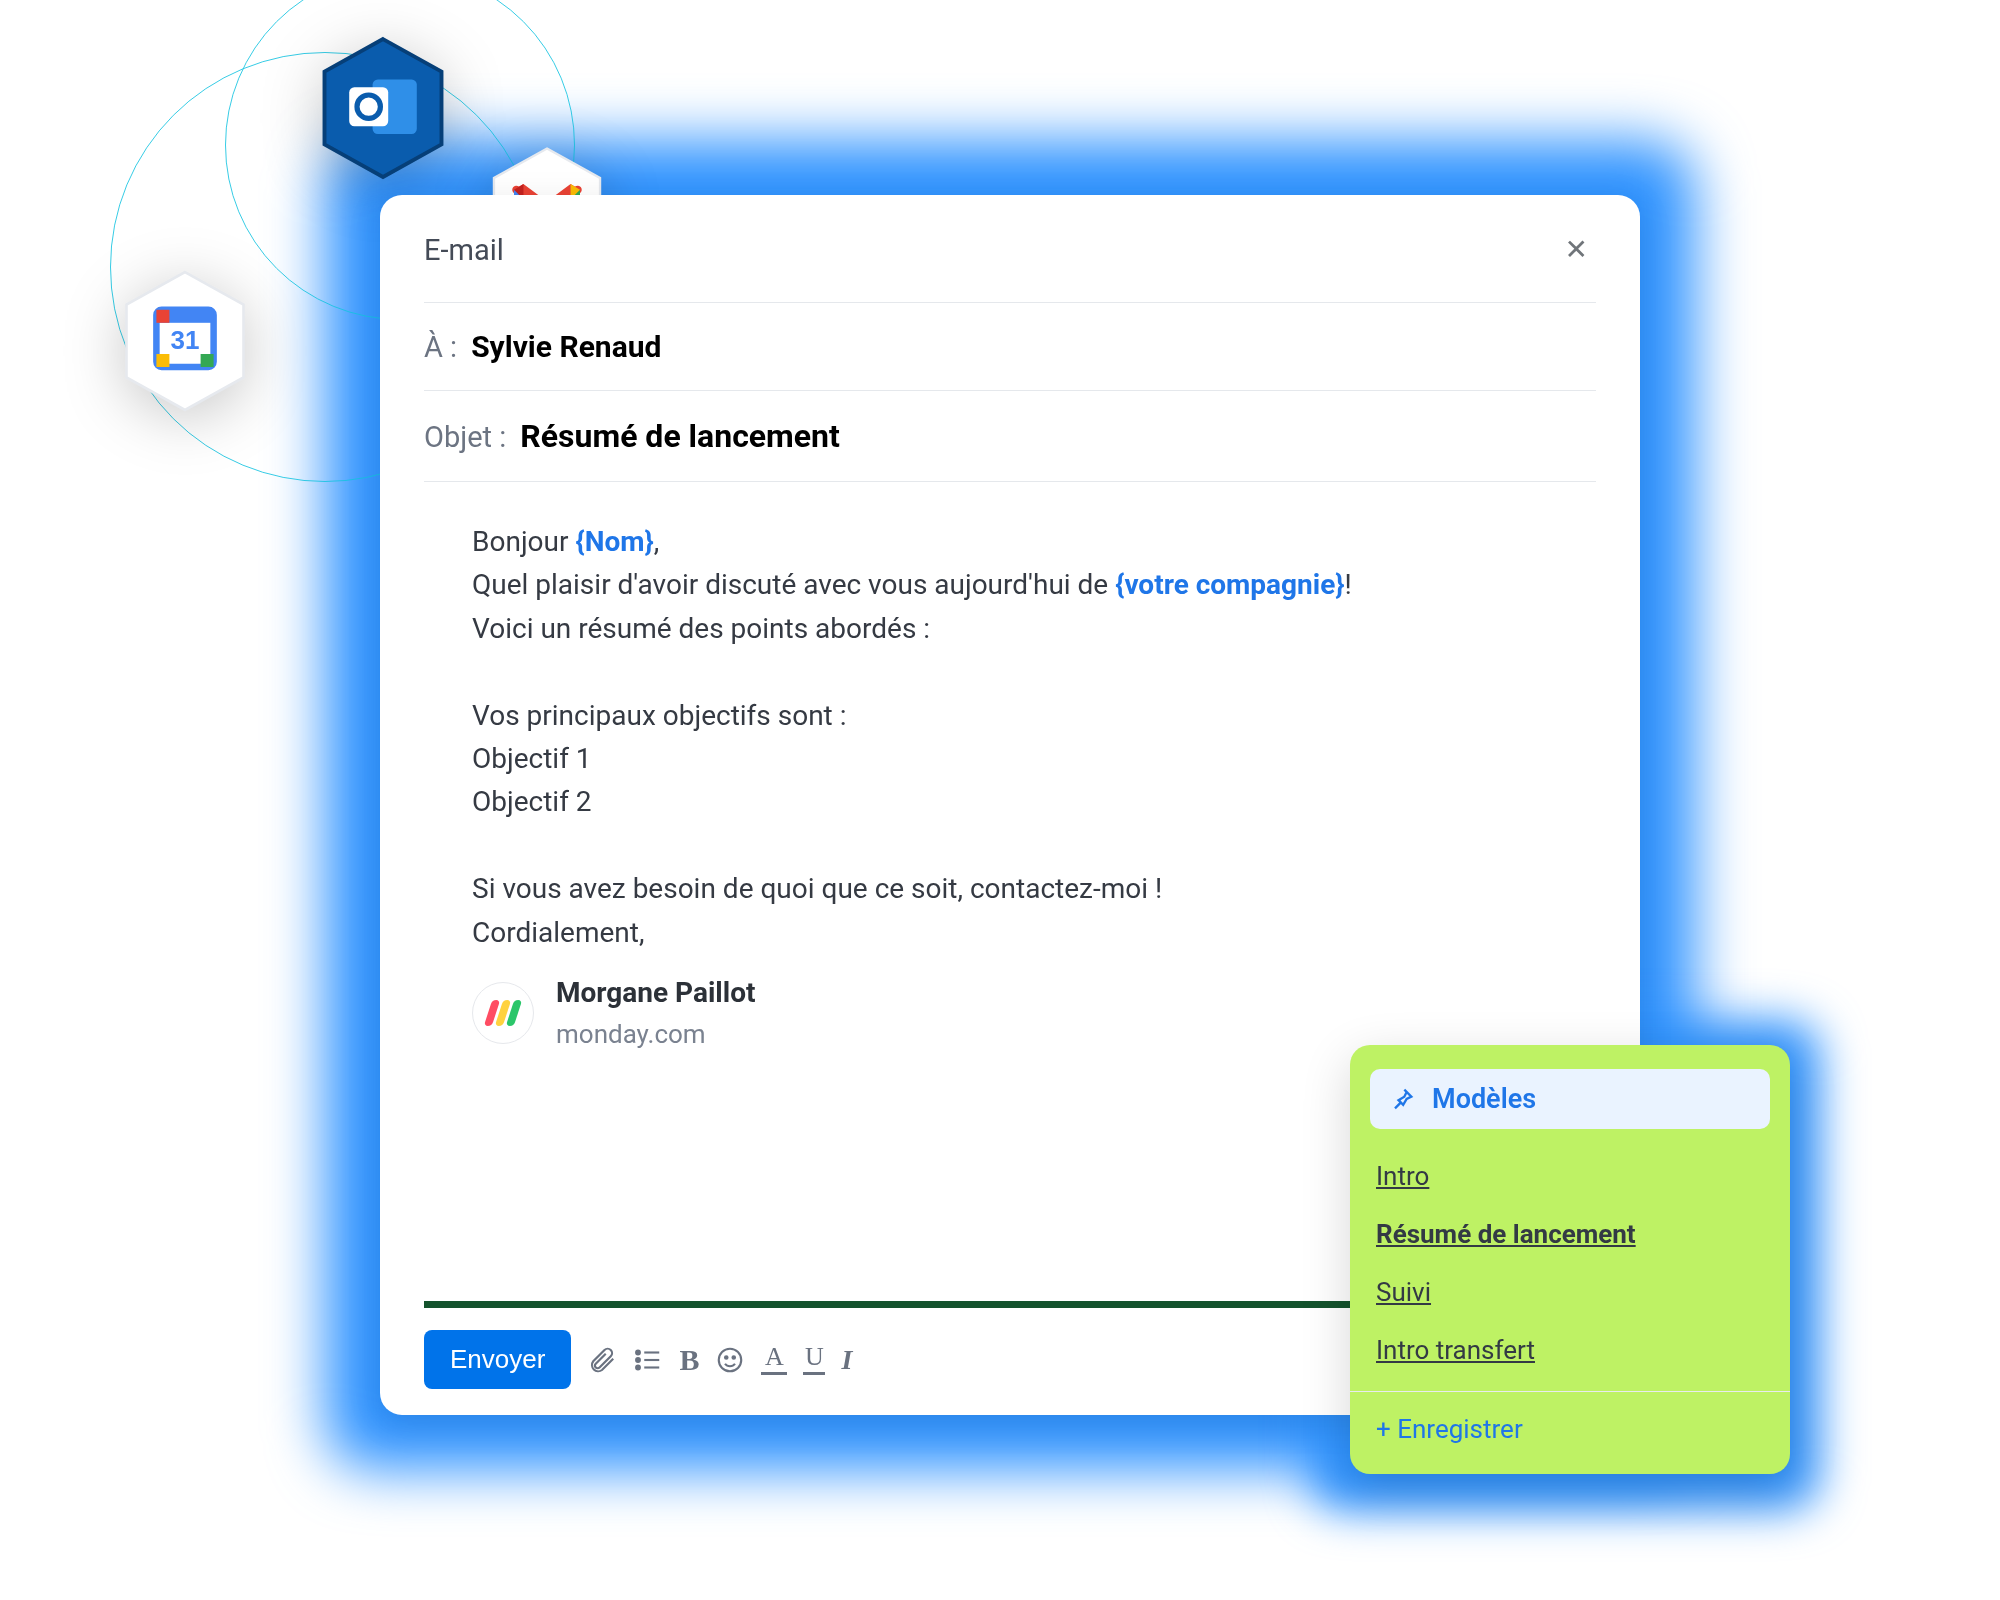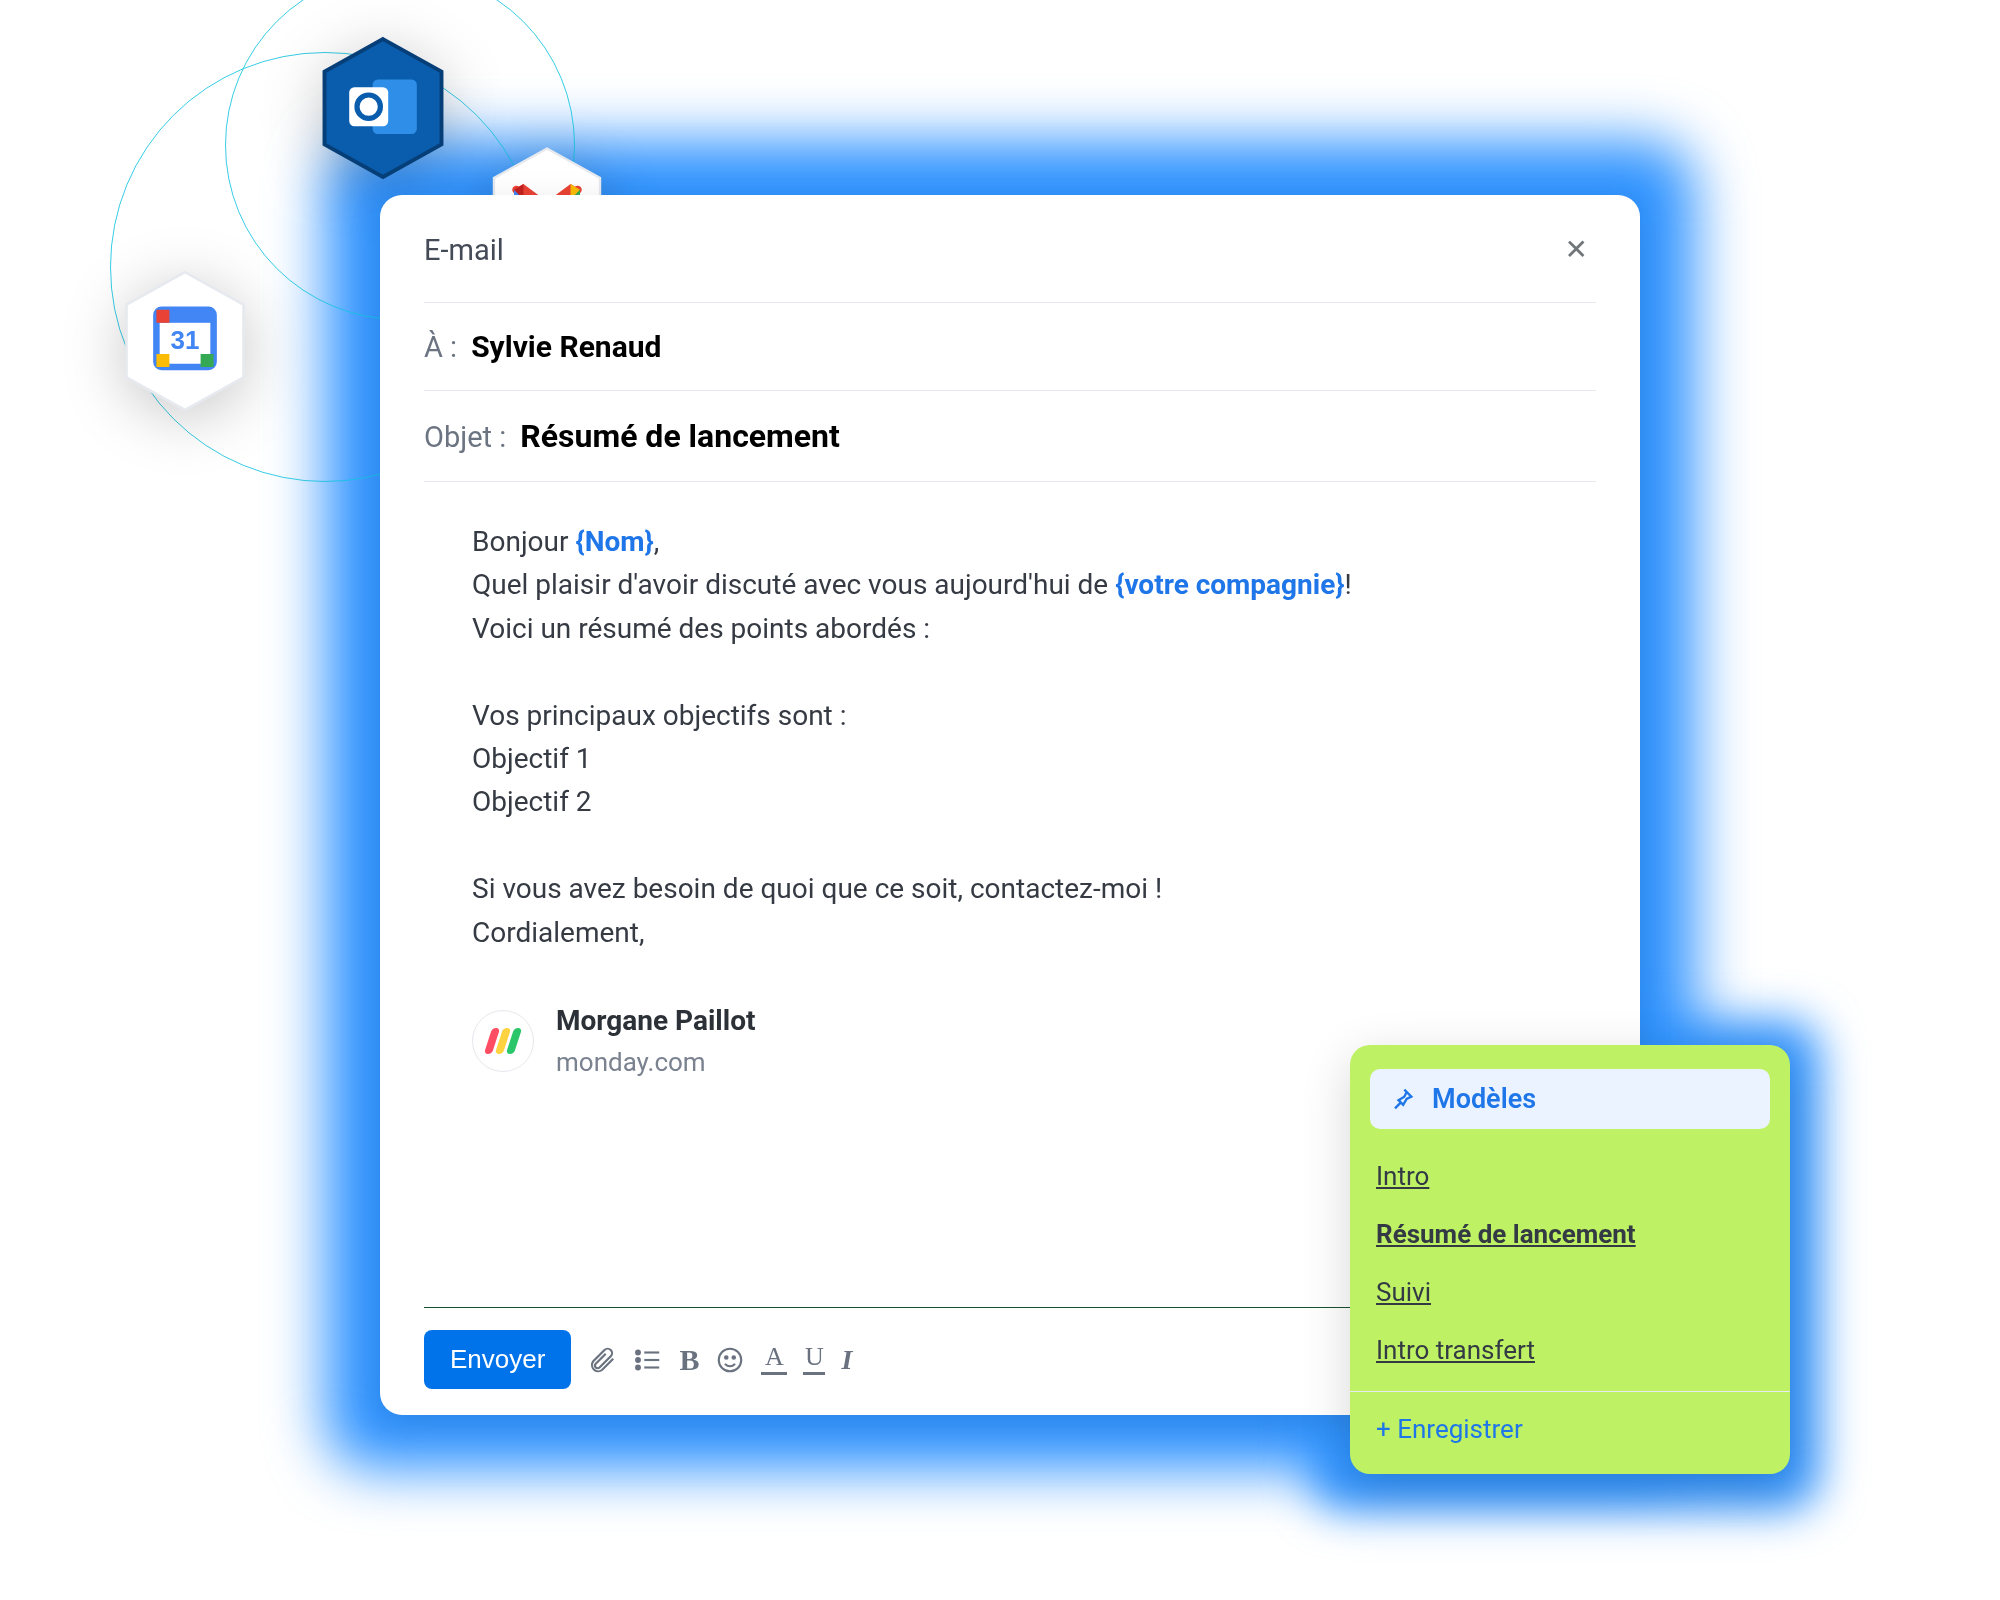--- a/index.html
+++ b/index.html
@@ -60,34 +60,34 @@
   .row .val { color:#000000; font-size:30px; font-weight:700; }
   .subject-row .val { font-size:32px; }
   .body {
     padding: 38px 10px 0 48px;
     font-size:28px;
     line-height:1.55;
     color:#353a43;
     flex:1;
   }
   .body .ph { color:#1f76e8; font-weight:700;text-align:right; }
-  .sig { display:flex; align-items:center; gap:22px; margin-top:45px; }
+  .sig { display:flex; align-items:center; gap:22px; margin-top:17px; }
   .sig-logo {
     width:62px; height:62px; border-radius:50%; background:#fff; border:1px solid #e6e8ec;
     display:flex; align-items:center; justify-content:center; gap:3px;
   }
   .sig-logo span{ width:8px; height:26px; border-radius:4px; display:inline-block; transform:skewX(-18deg);}
   .sig-logo .r{background:#ff4d63;} .sig-logo .y{background:#ffd23f;} .sig-logo .g{background:#2bc66a;}
   .sig-name { font-weight:700; font-size:28px; color:#2c3138;}
   .sig-co { color:#7a8290; font-size:26px; }
   .toolbar {
     margin-top:auto;
     padding:22px 0 26px 0;
     display:flex; align-items:center; gap:16px;
-    border-top:1px solid #14532d;
+    border-top:7px solid #14532d;
   }
   .send-btn {
     background:#0073ea; color:#fff; border:none; border-radius:8px;
     padding:14px 26px; font-size:26px; font-weight:500; cursor:pointer;
   }
   .tb-icon { color:#6a7280; font-size:28px; display:inline-flex; align-items:center; cursor:pointer; }
   .tb-icon svg { width:30px; height:30px; stroke:#6a7280; fill:none; stroke-width:1.7; }
   .tb-icon.text { font-weight:700; font-family:Georgia,serif; }
 
   .templates {

